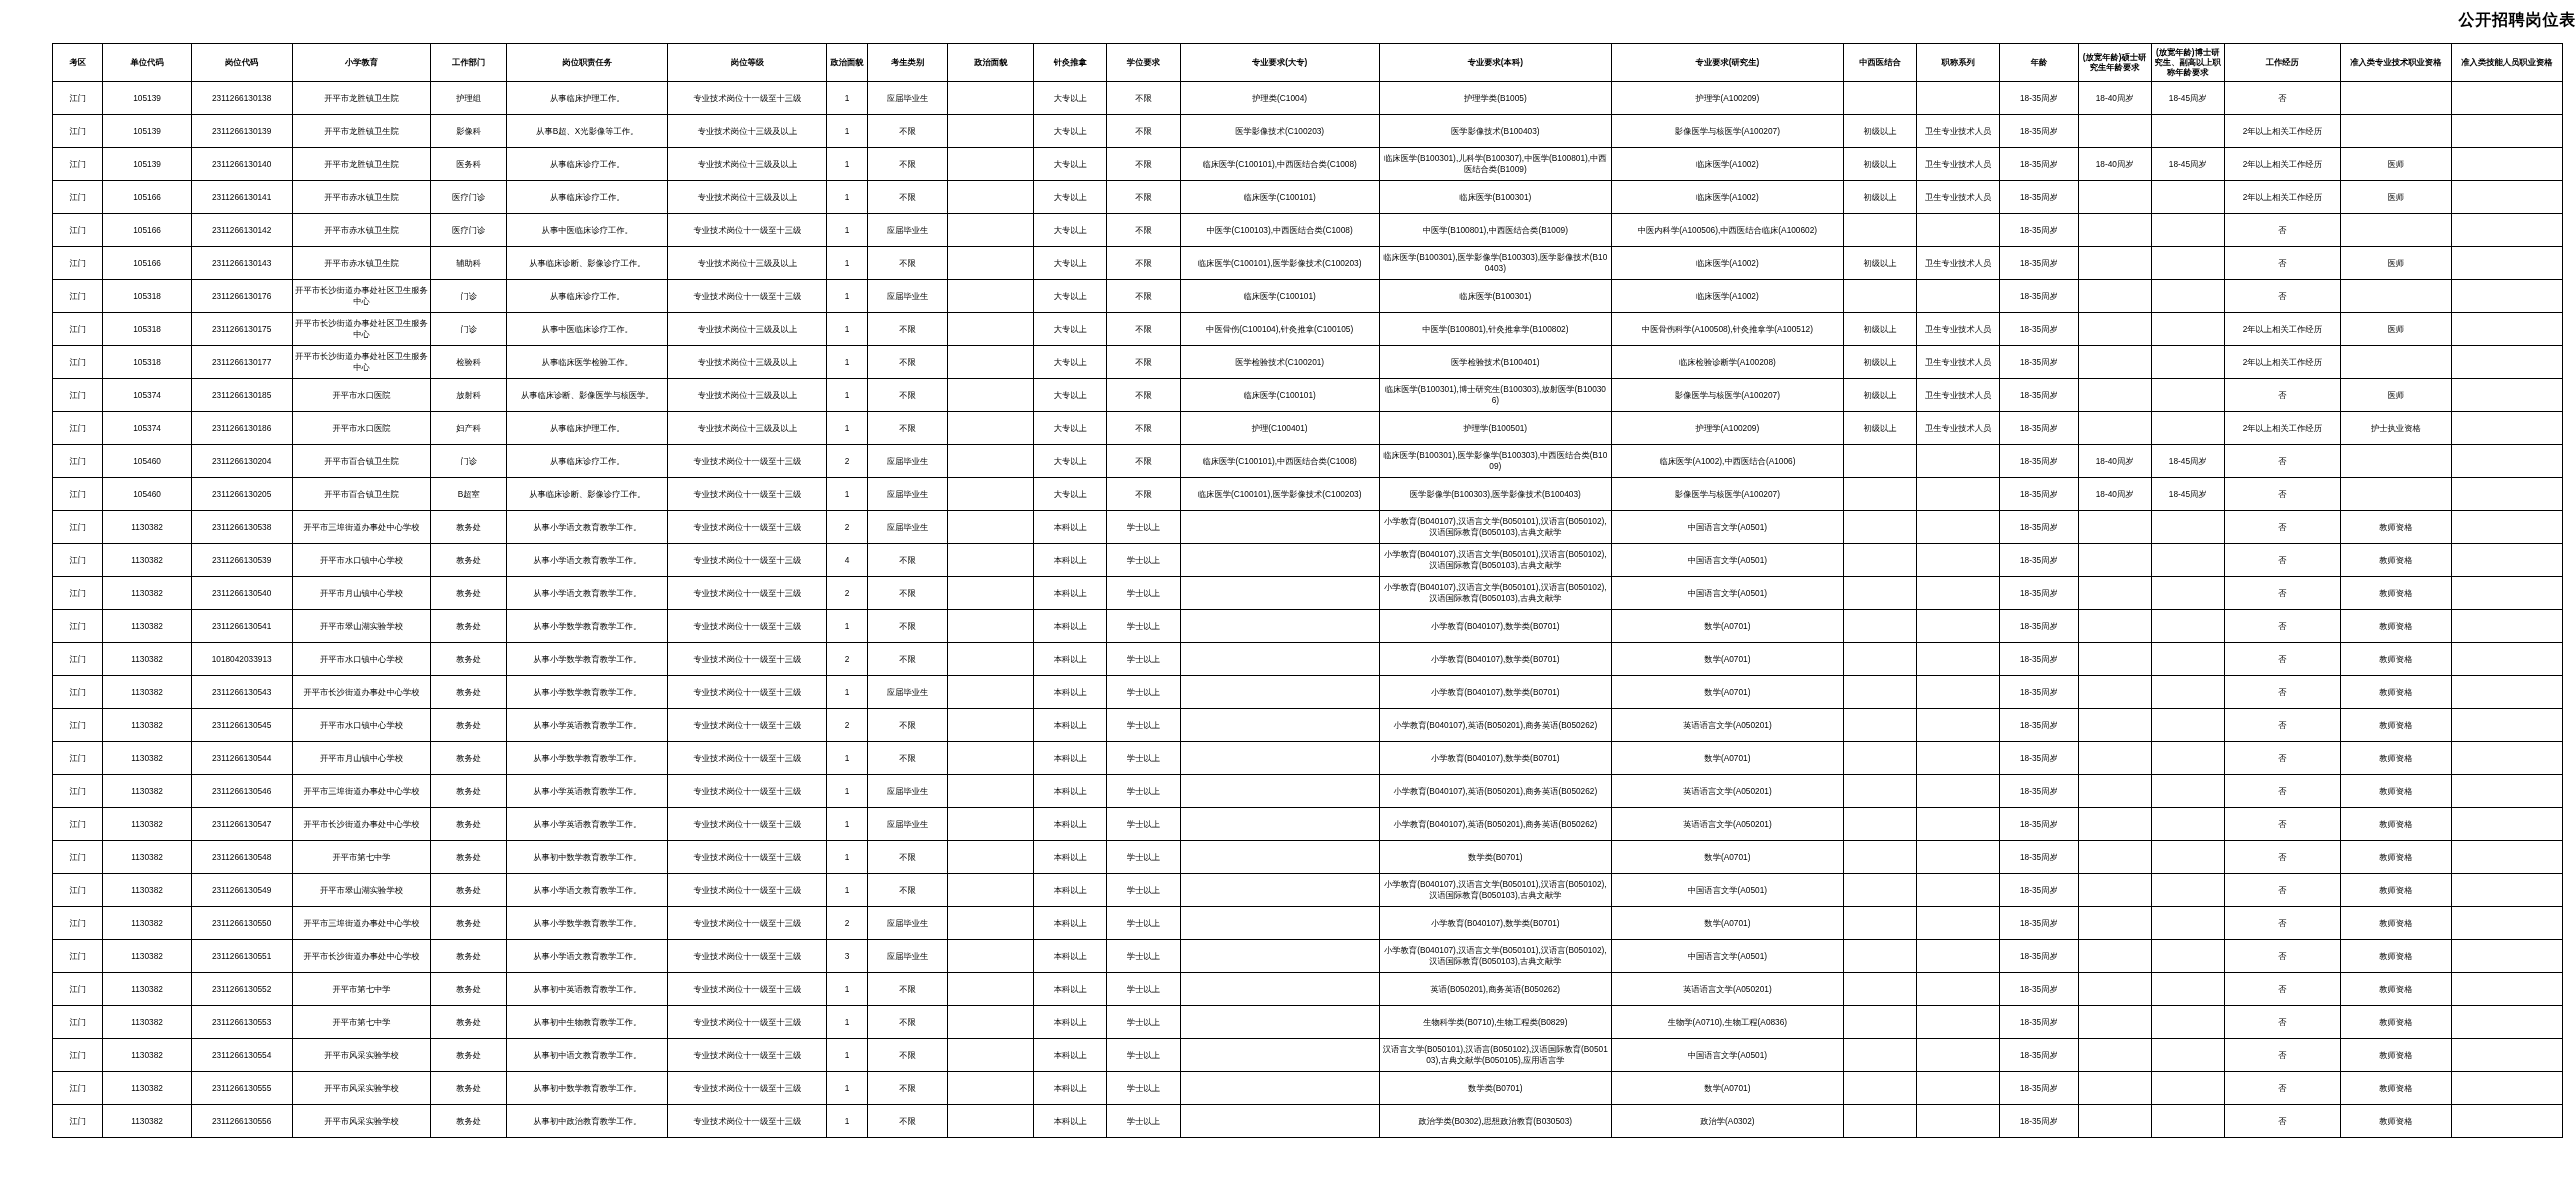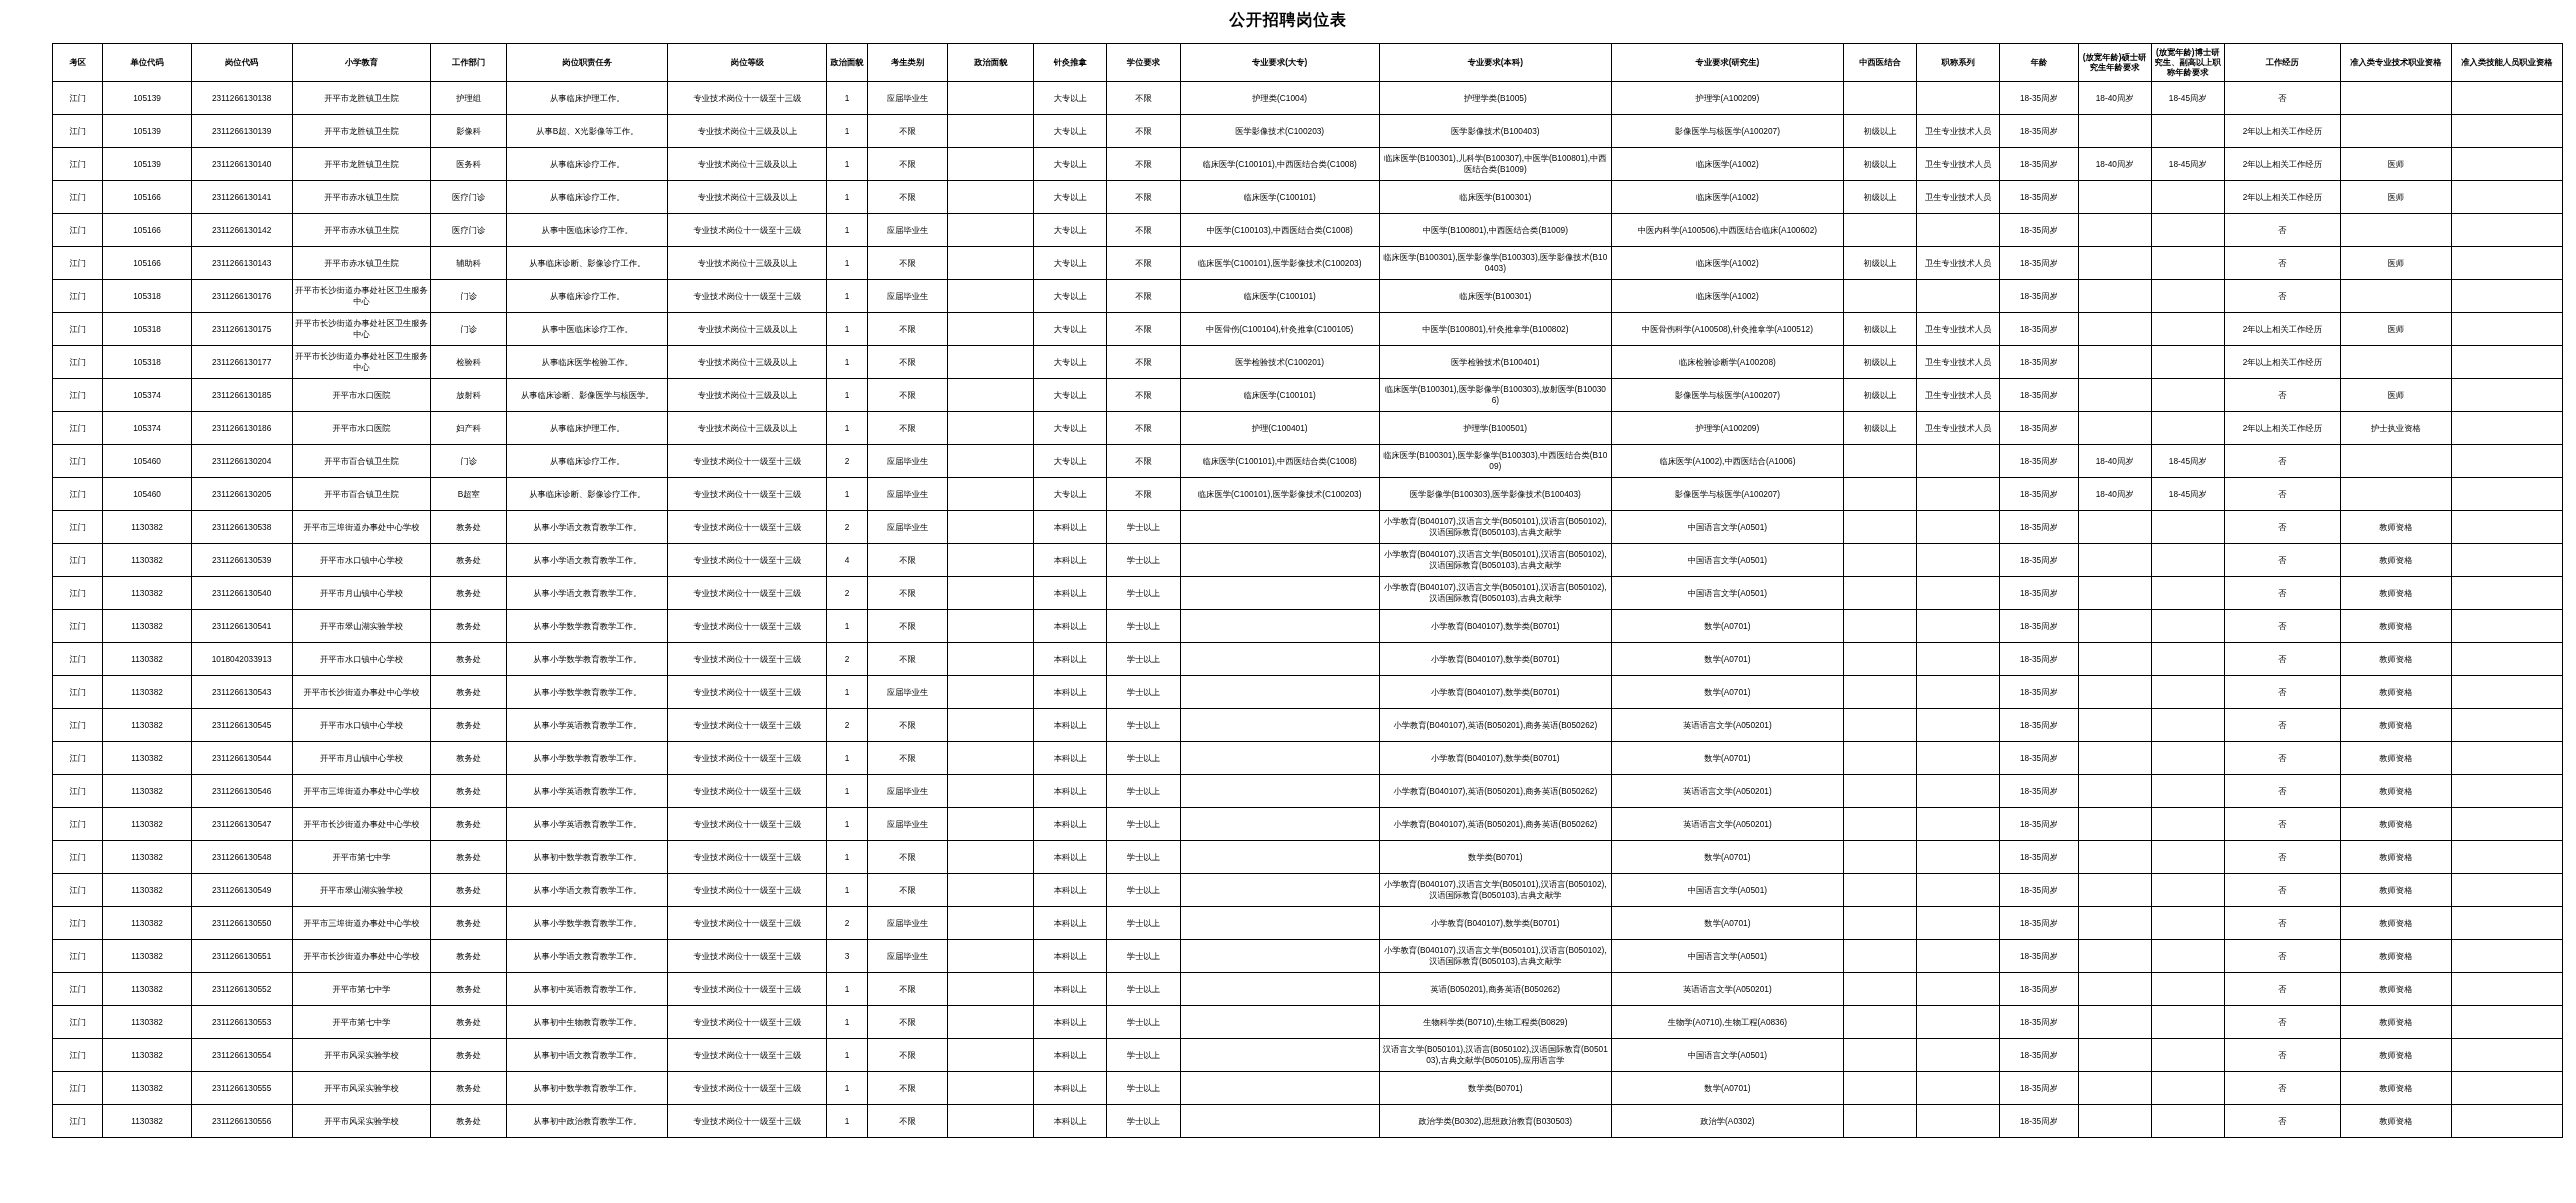--- a/index.html
+++ b/index.html
@@ -6,21 +6,21 @@
   html, body { background: #ffffff; }
   body {
     width: 2576px;
     height: 1204px;
     font-family: "Liberation Sans", sans-serif;
     color: #000;
     overflow: hidden;
   }
   .page { width: 100%; height: 100%; }
   h1.title {
-    text-align: center;
+    text-align: right;
     font-size: 16px;
     font-weight: bold;
     padding-top: 10px;
     margin-bottom: 11.7px;
     letter-spacing: 0.8px;
   }
   table.grid {
     table-layout: fixed;
     border-collapse: collapse;
     width: calc(100% - 65px);
@@ -332,21 +332,21 @@
           <td>开平市水口医院</td>
           <td>放射科</td>
           <td>从事临床诊断、影像医学与核医学。</td>
           <td>专业技术岗位十三级及以上</td>
           <td>1</td>
           <td>不限</td>
           <td></td>
           <td>大专以上</td>
           <td>不限</td>
           <td>临床医学(C100101)</td>
-          <td>临床医学(B100301),医学影像学(B100303),放射医学(B100306)</td>
+          <td>临床医学(B100301),博士研究生(B100303),放射医学(B100306)</td>
           <td>影像医学与核医学(A100207)</td>
           <td>初级以上</td>
           <td>卫生专业技术人员</td>
           <td>18-35周岁</td>
           <td></td>
           <td></td>
           <td>否</td>
           <td>医师</td>
           <td></td>
         </tr>

